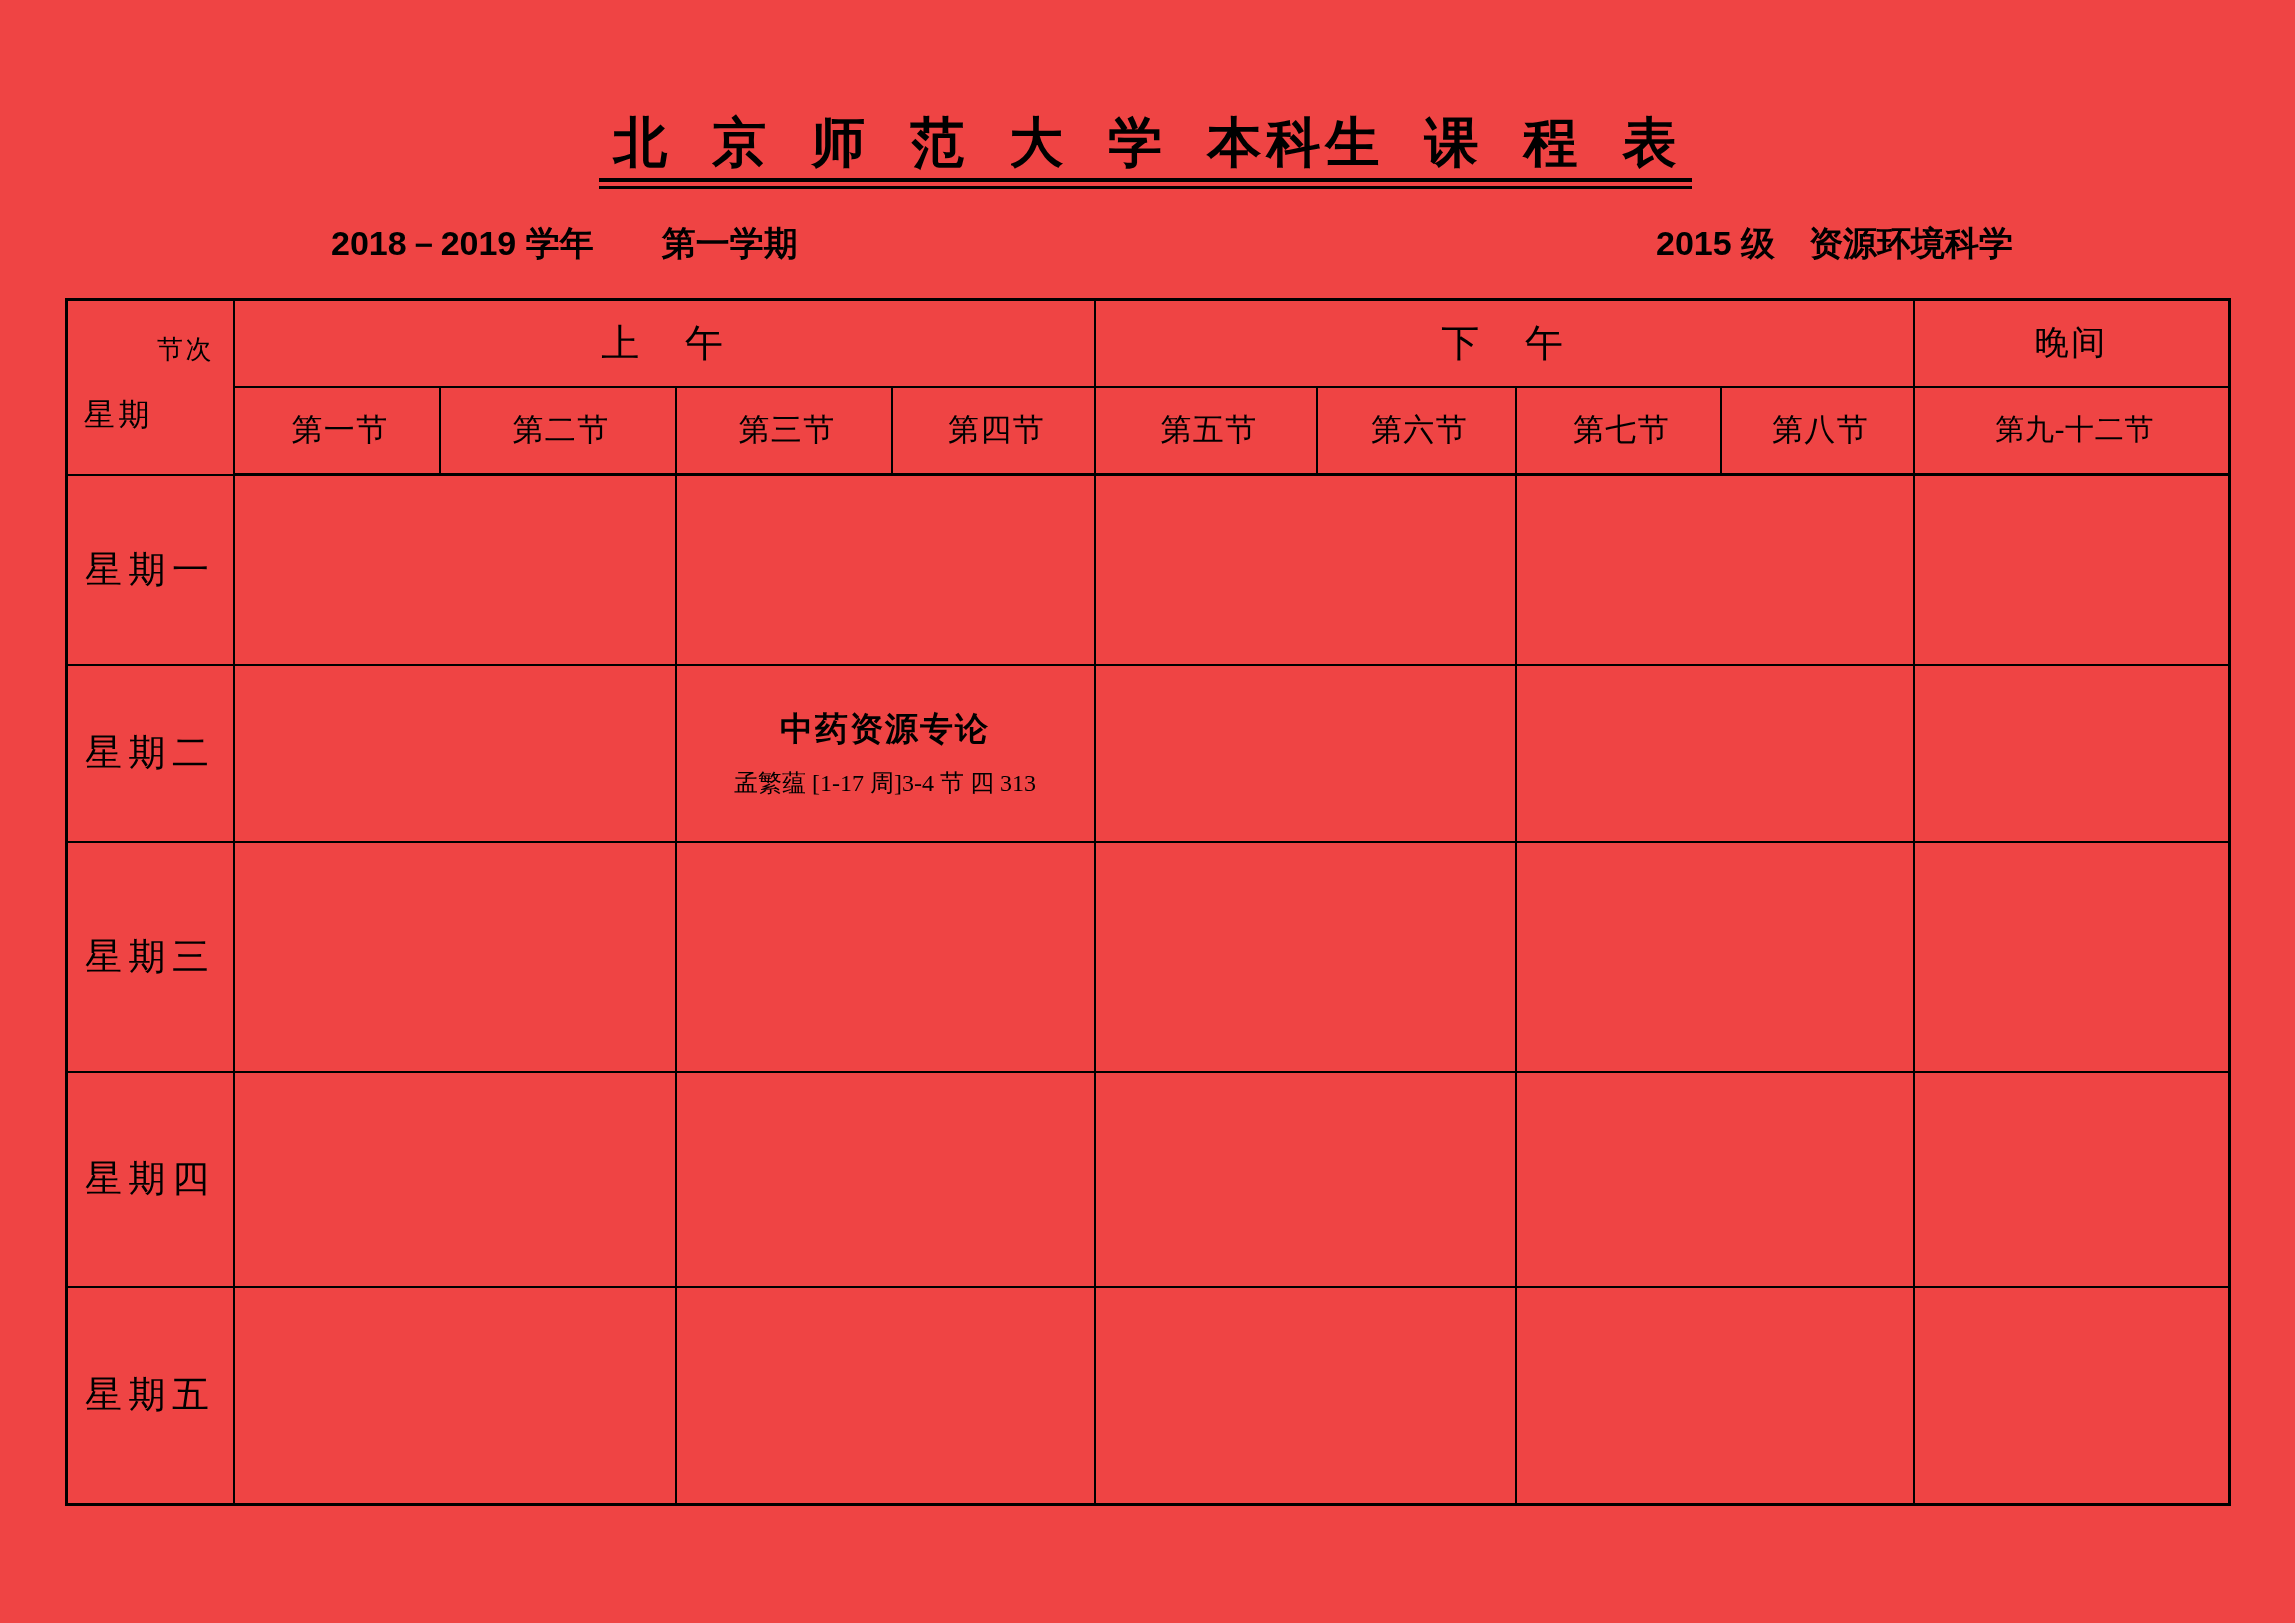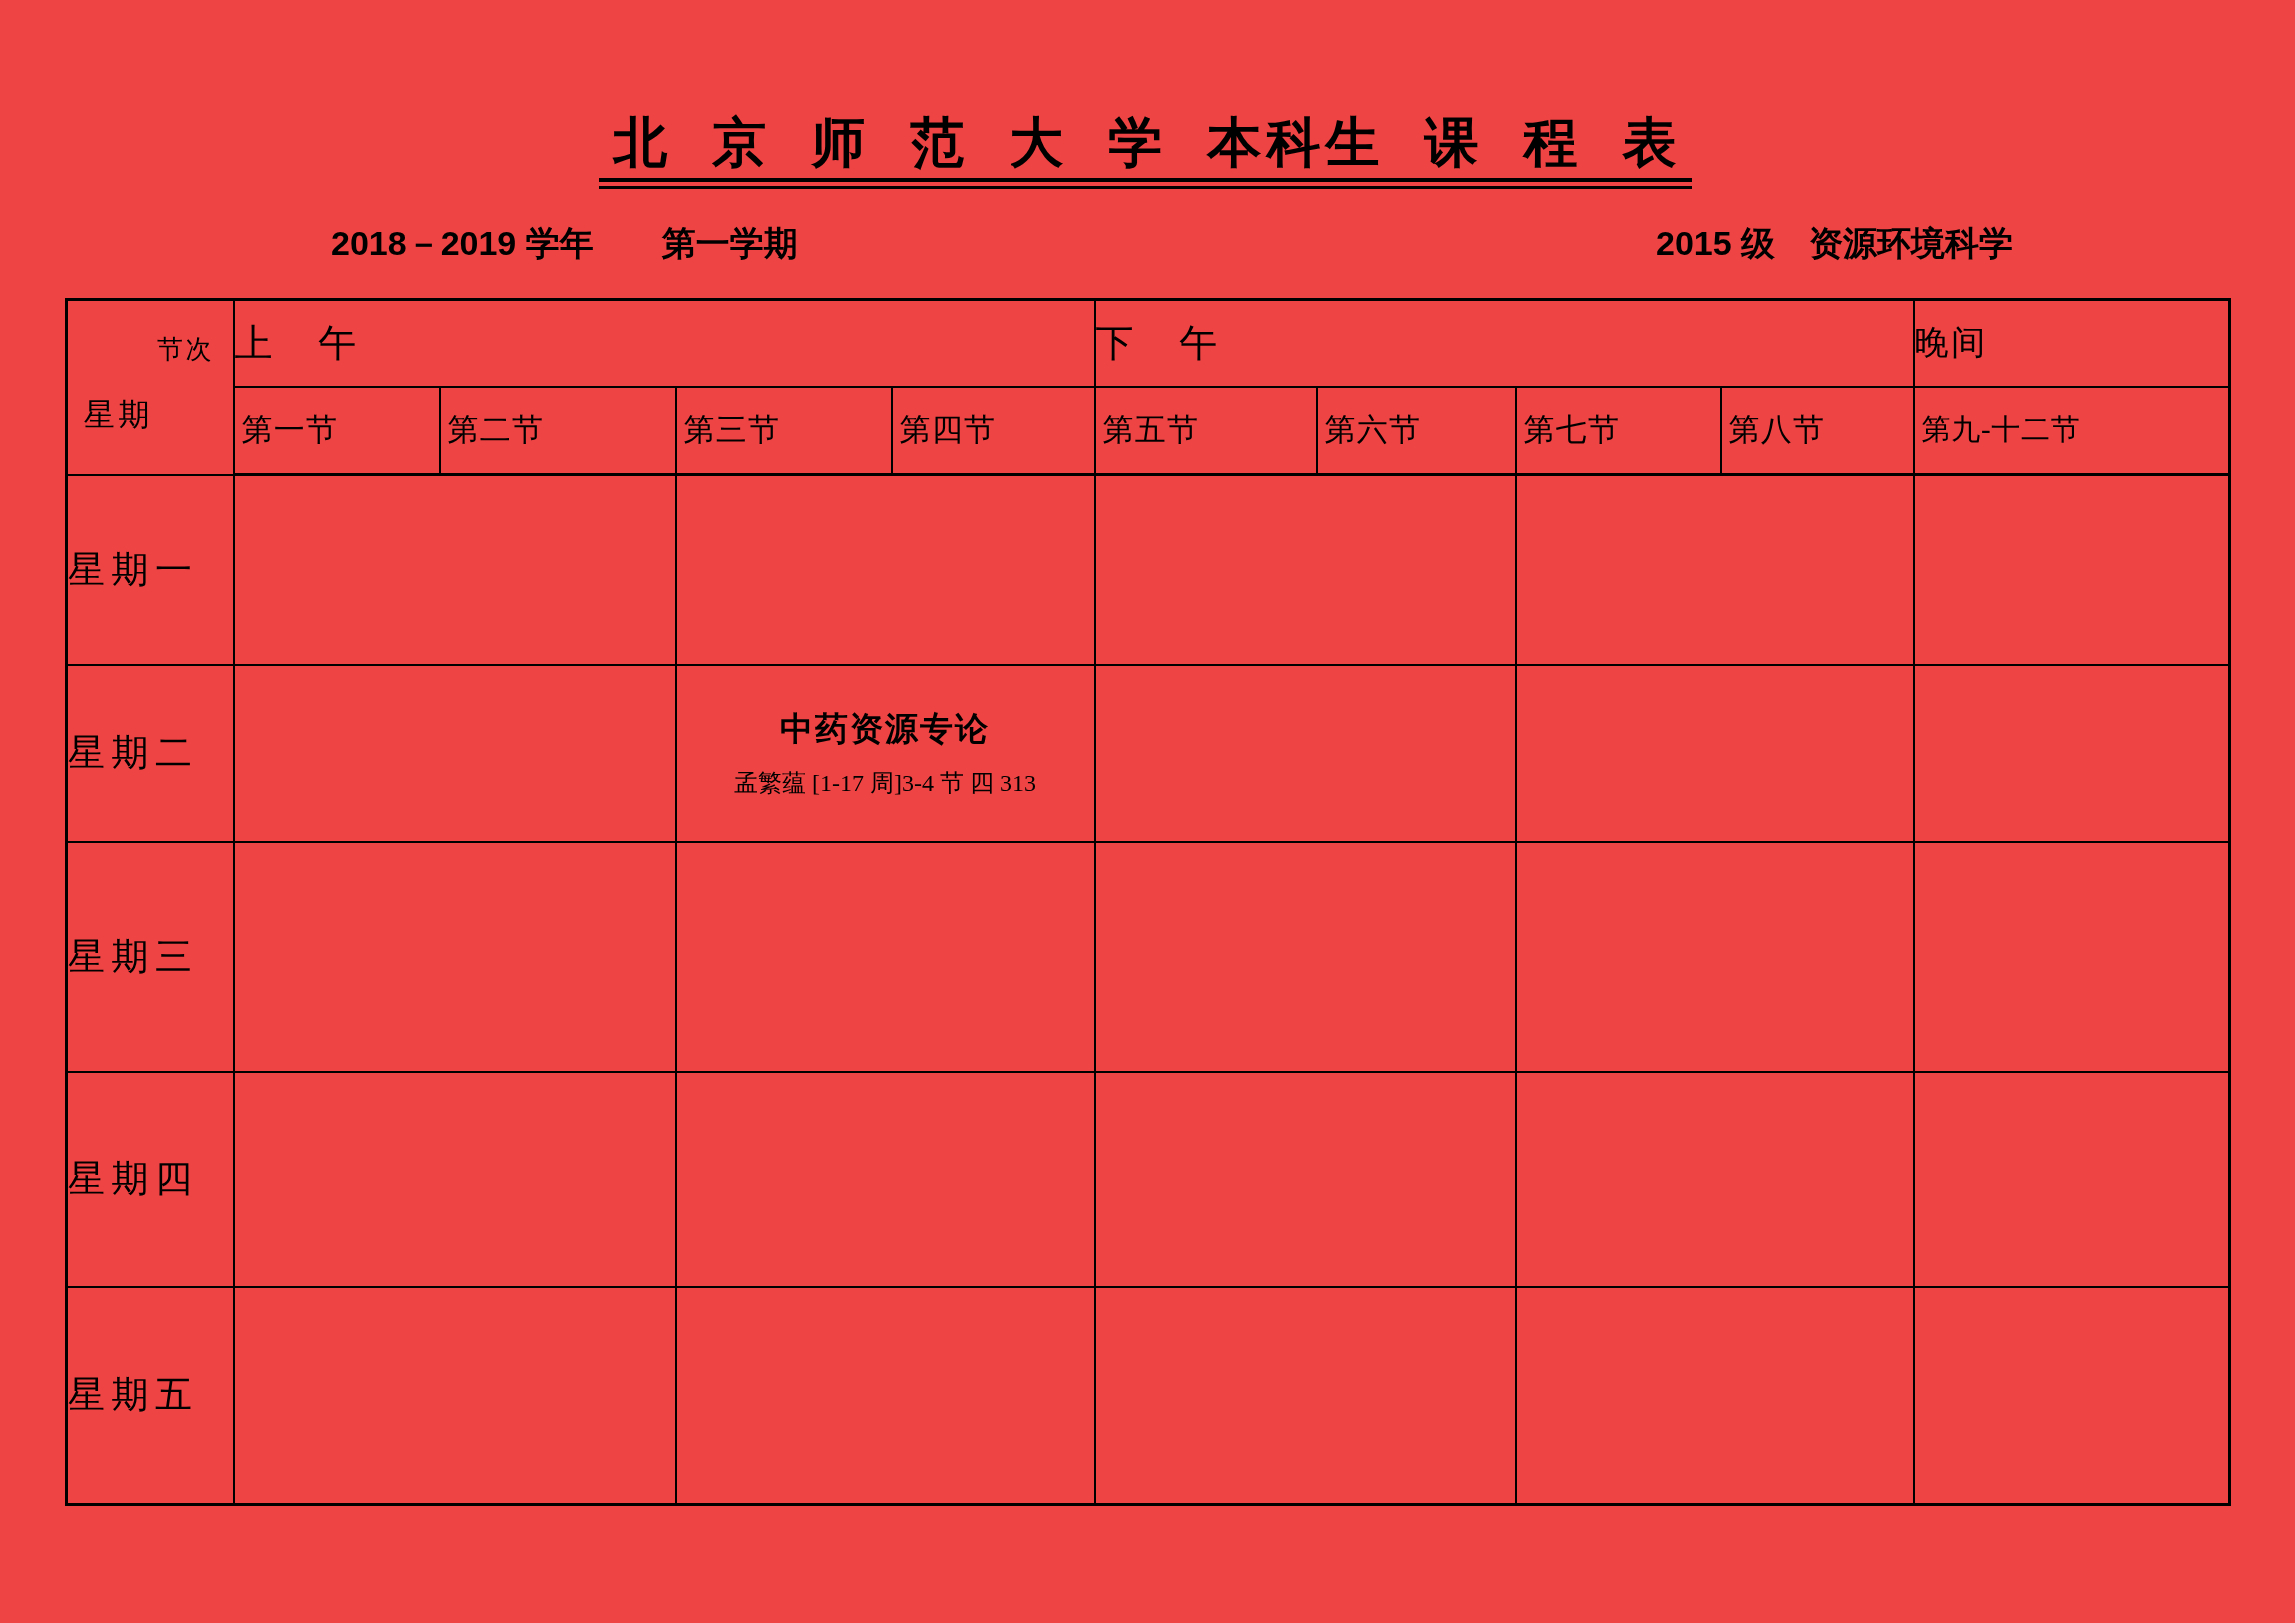--- a/index.html
+++ b/index.html
@@ -38,21 +38,21 @@
   
   table.schedule{
     position:absolute;left:65px;top:298px;
     width:2163px;
     border-collapse:collapse;
     table-layout:fixed;
     border:3.9px solid #000;
   }
   table.schedule td{
     border:2.6px solid #000;
-    text-align:left;vertical-align:middle;
+    text-align:center;vertical-align:middle;
     padding:0;
     overflow:hidden;
   }
   tr.hrow2 td{border-bottom-width:3.9px;padding-left:7px;}
 
   .corner-cell{position:relative;}
   .corner-top{
     position:absolute;top:31px;right:18.3px;
     font-size:26px;letter-spacing:2.6px;
   }

